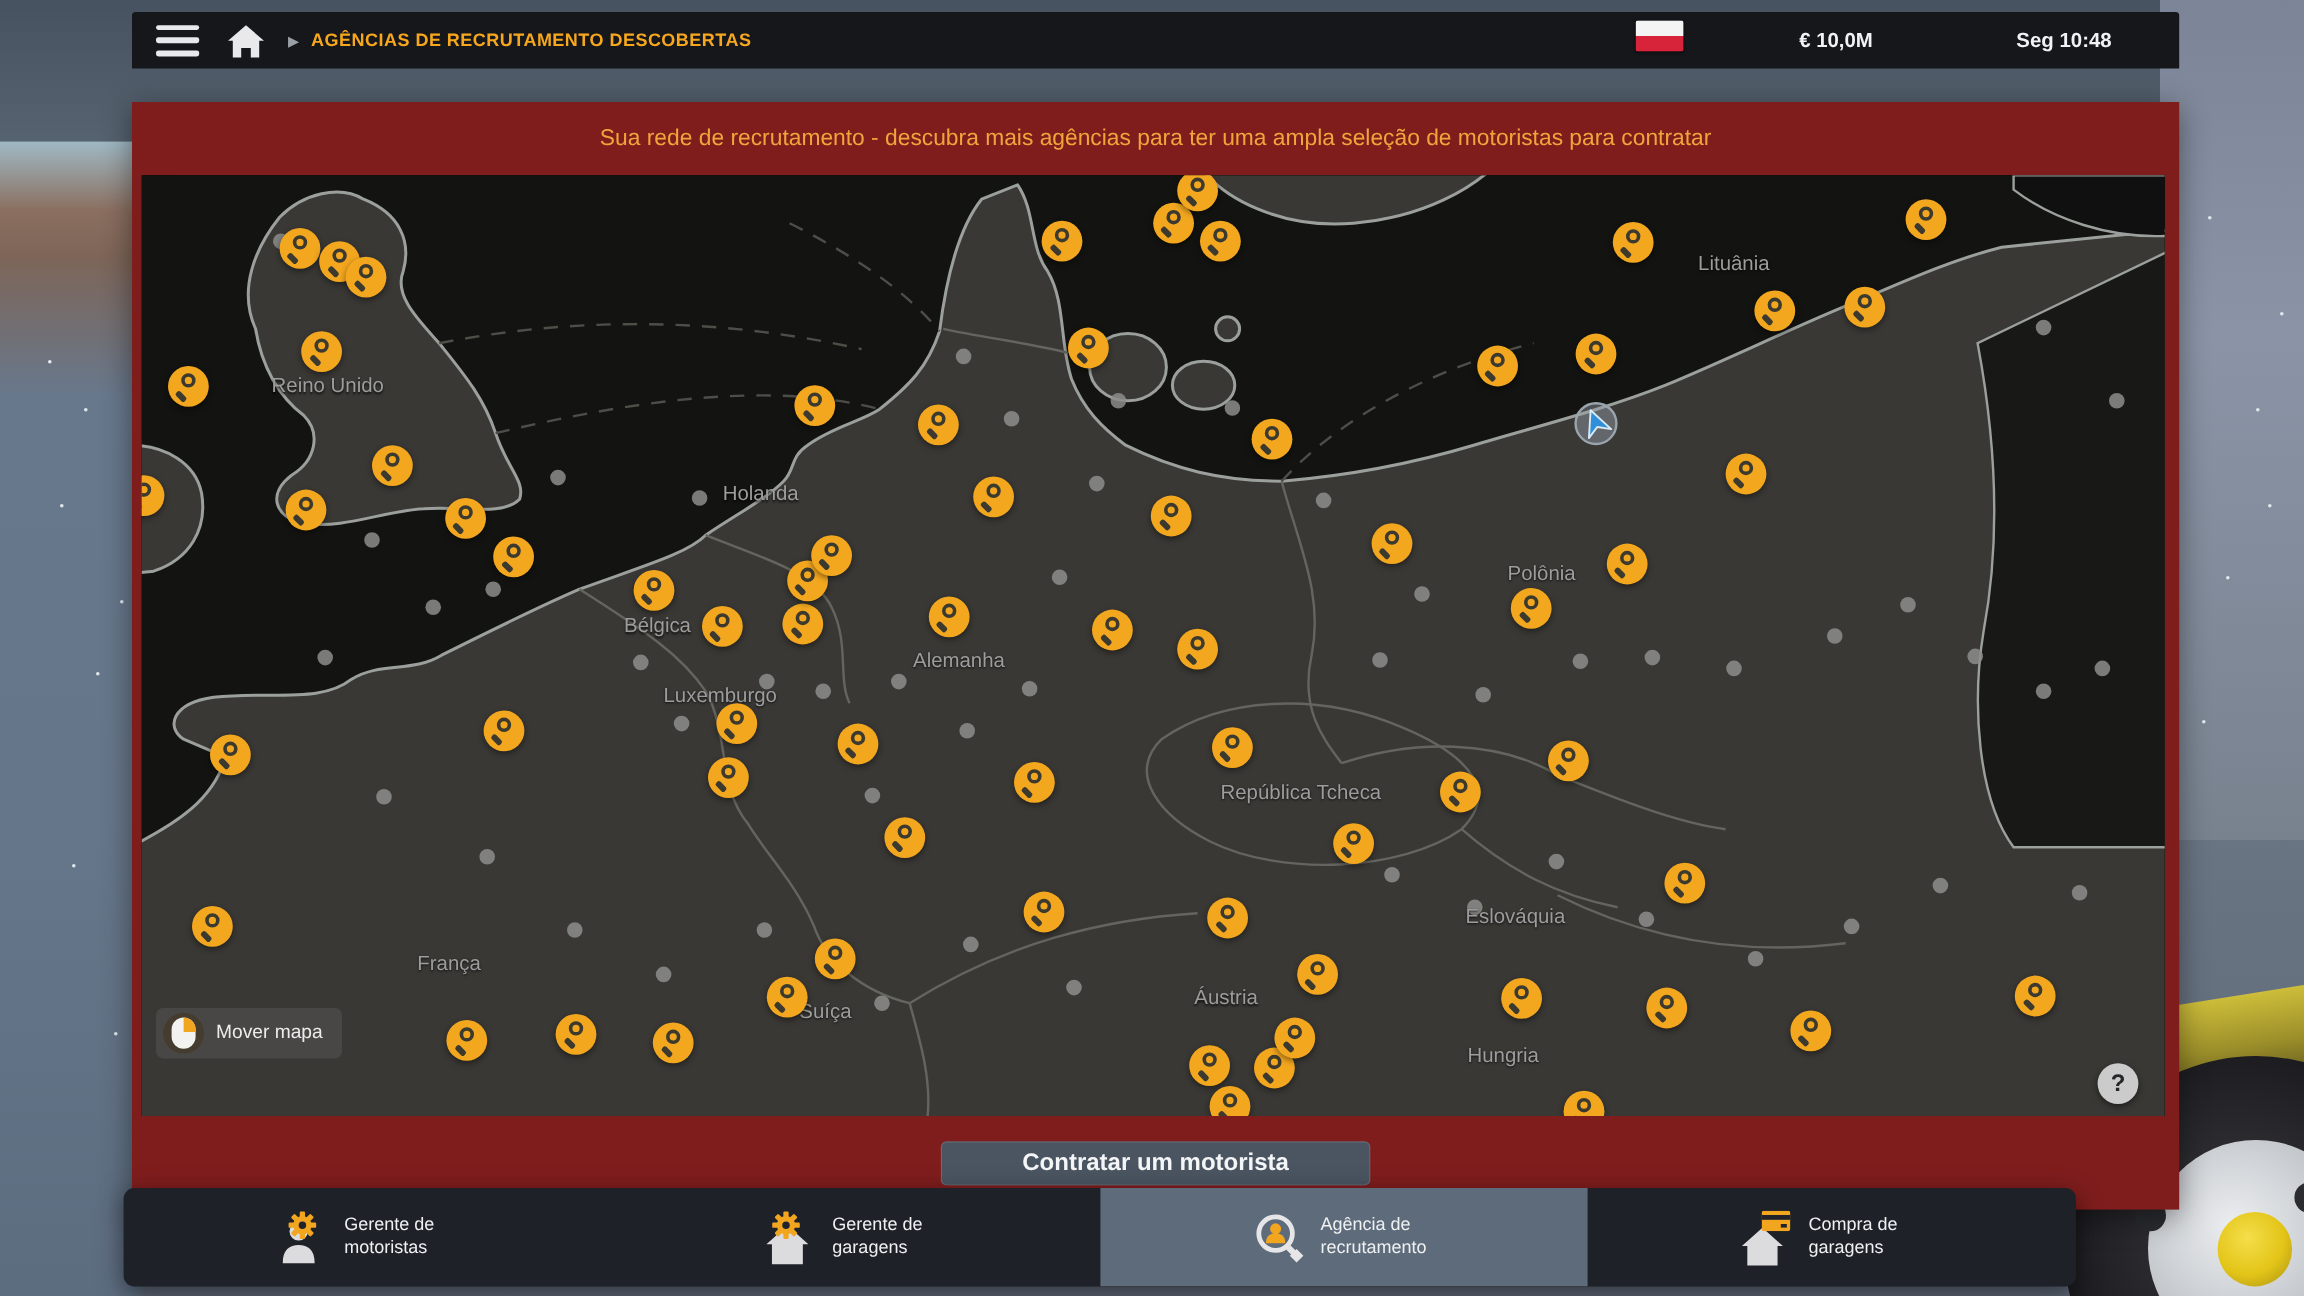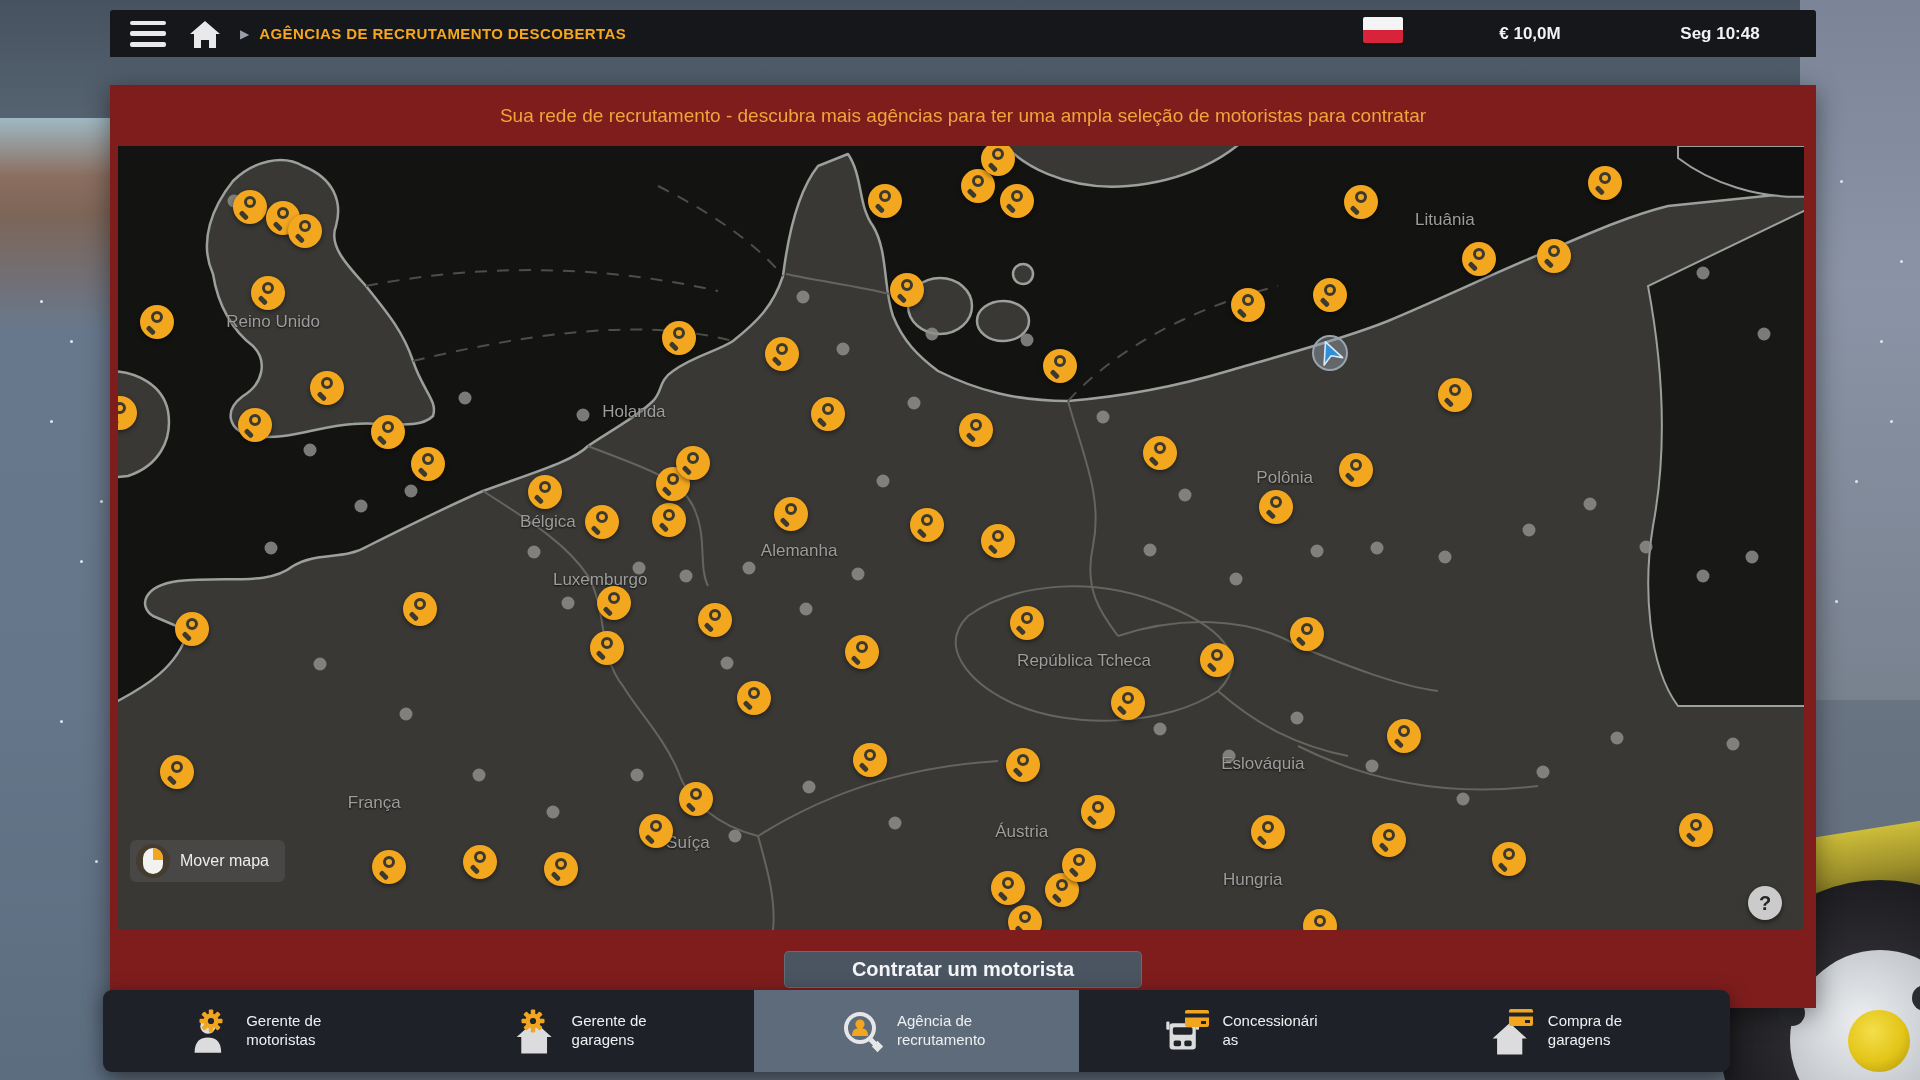--- a/index.html
+++ b/index.html
@@ -606,25 +606,18 @@
     <span class="tblabel">Gerente de garagens</span>
   </div>
   <div class="tbitem selected">
     <svg width="48" height="48" viewBox="0 0 48 48">
       <use href="#magperson" transform="translate(2,2)"></use>
     </svg>
     <span class="tblabel">Agência de recrutamento</span>
   </div>
   <div class="tbitem">
     <svg width="48" height="48" viewBox="0 0 48 48">
-      <use href="#truckfront" transform="translate(0,8) scale(0.82)"></use>
-      <use href="#card" transform="translate(22,3)"></use>
-    </svg>
-    <span class="tblabel">Concessionárias</span>
-  </div>
-  <div class="tbitem">
-    <svg width="48" height="48" viewBox="0 0 48 48">
       <use href="#house" transform="translate(0,8) scale(0.9)"></use>
       <use href="#card" transform="translate(20,2)"></use>
     </svg>
     <span class="tblabel">Compra de garagens</span>
   </div>
 </div>
 
 </body></html>

